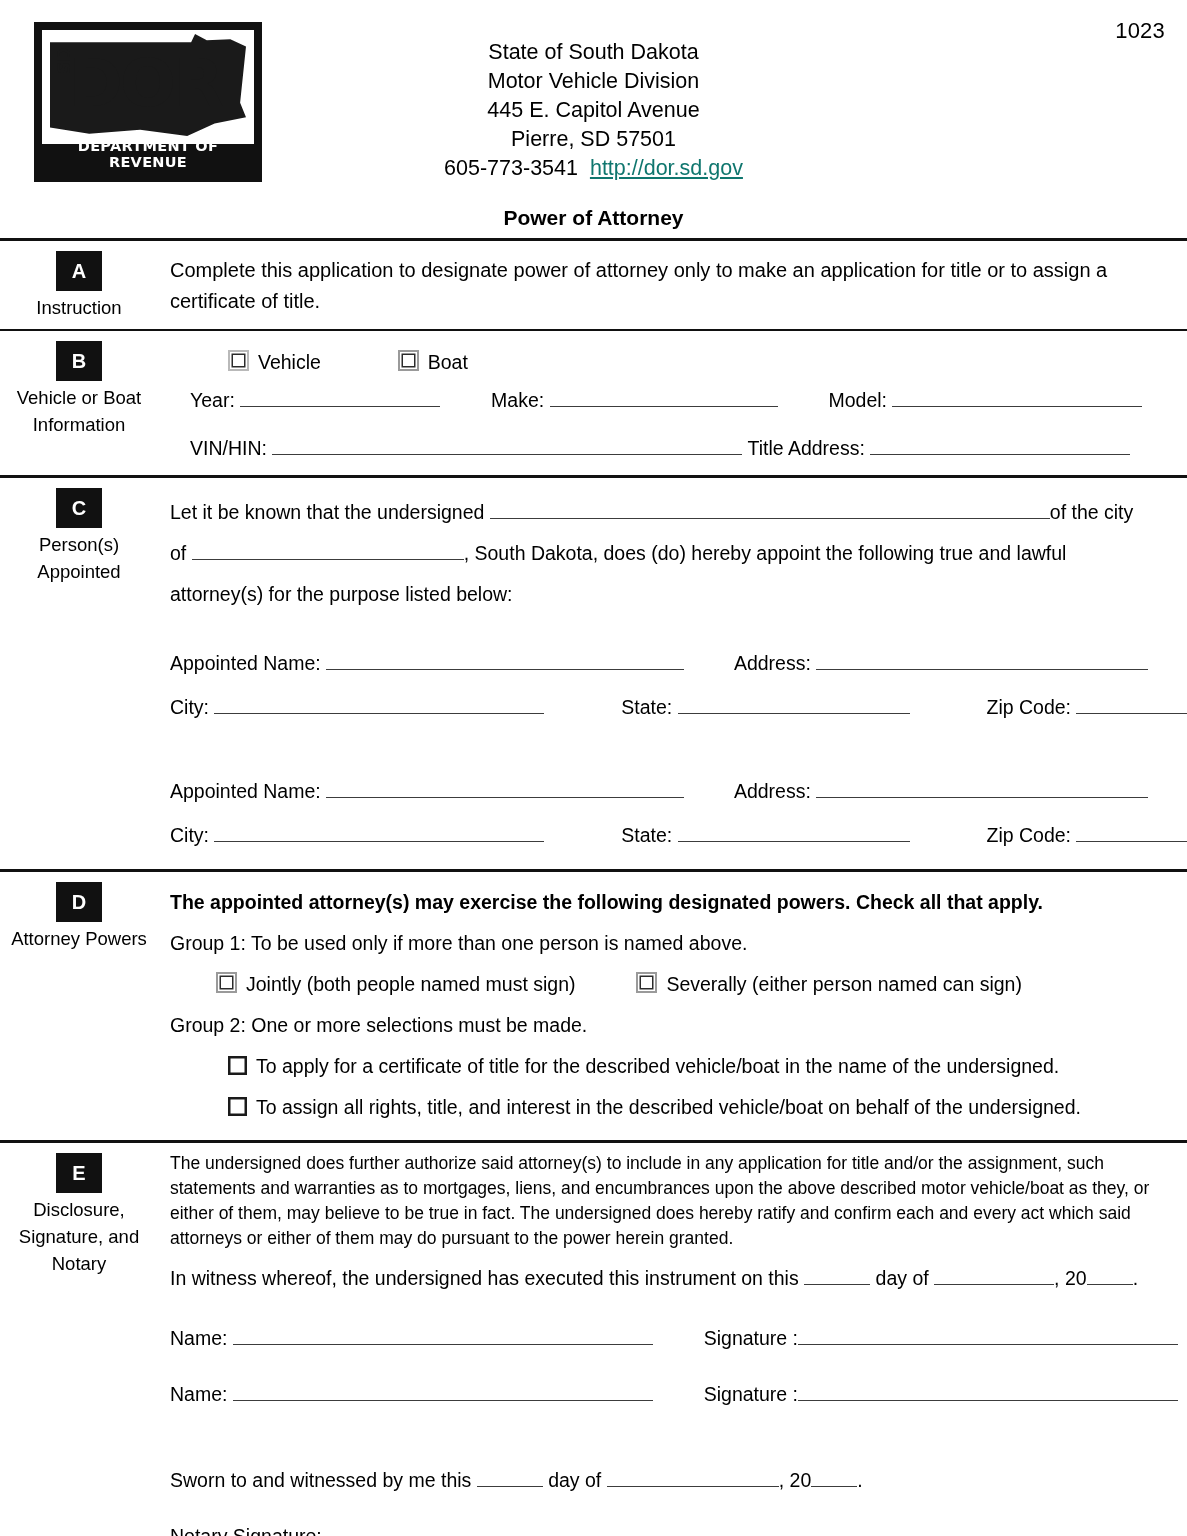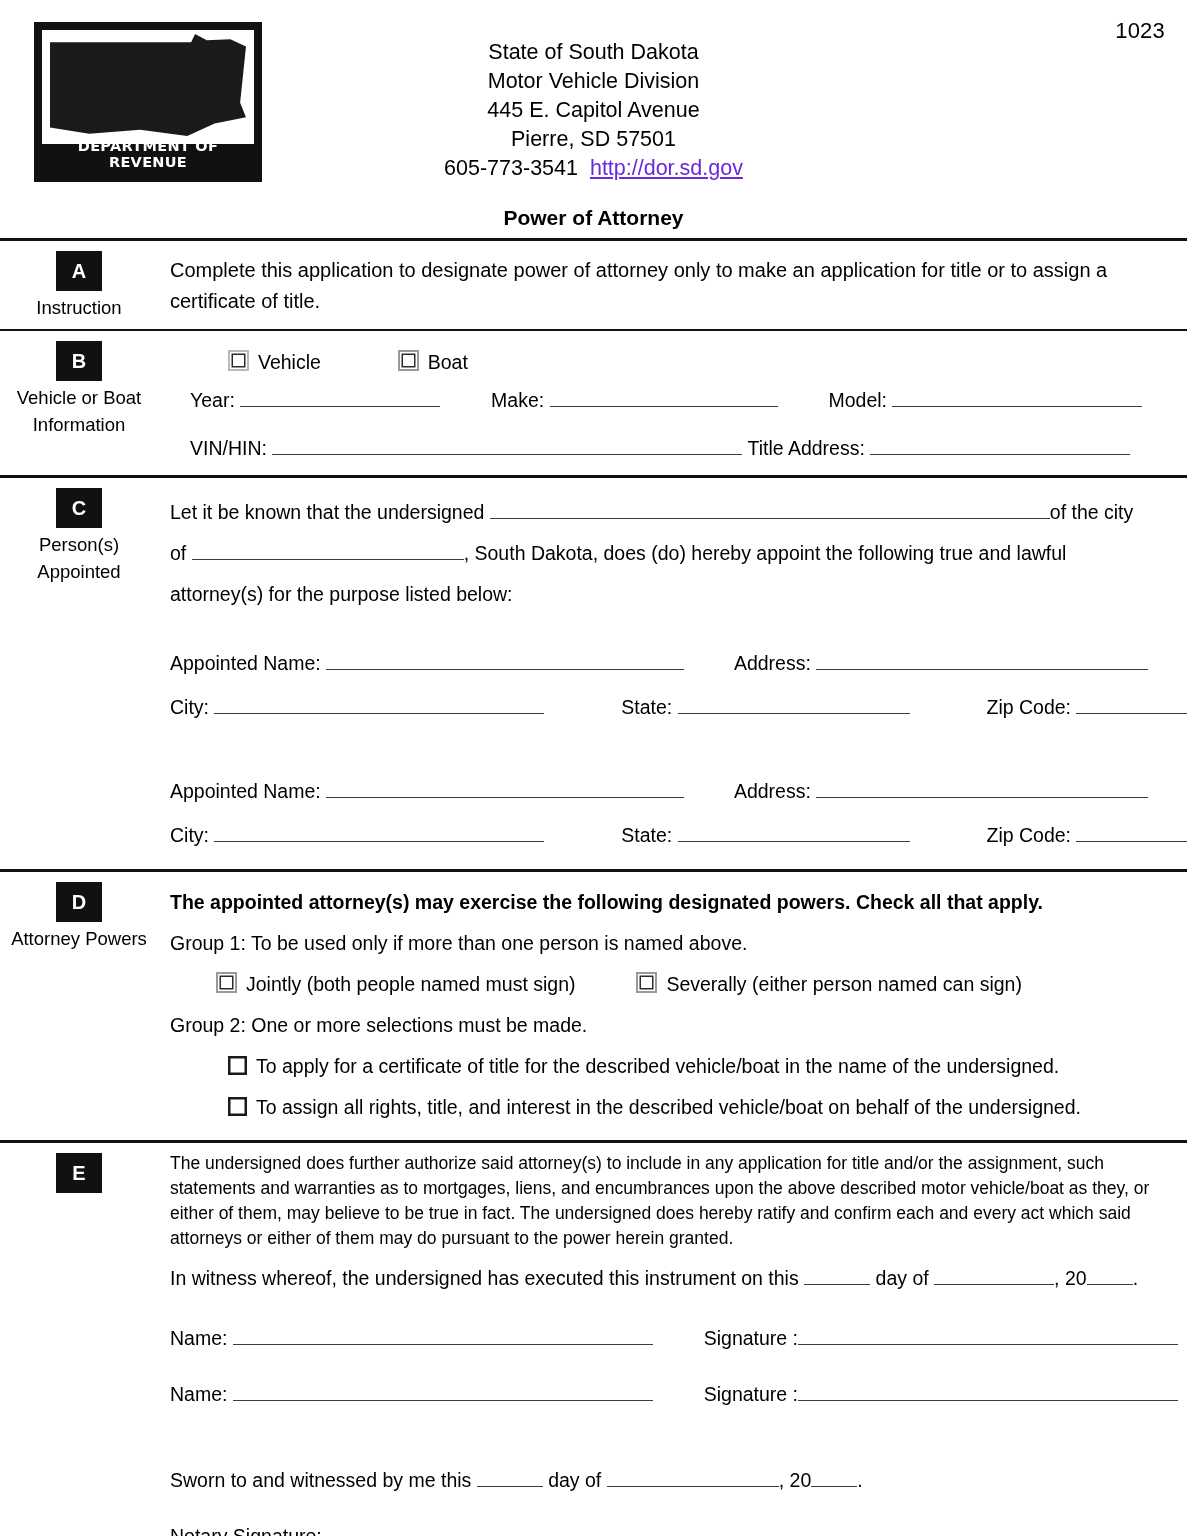--- a/index.html
+++ b/index.html
@@ -109,21 +109,21 @@
     position: absolute;
     left: 0;
     right: 0;
     top: 38px;
     text-align: center;
     font-size: 21.5px;
     line-height: 29px;
   }
   .agency .line { display: block; }
   .agency a {
-    color: #6d28d9;
+    color: #0f766e;
   }
   .phone-line {
     display: block;
     white-space: pre;
   }
   .doc-title {
     position: absolute;
     left: 0;
     right: 0;
     top: 206px;
@@ -416,20 +416,21 @@
       </div>
 
     </div>
   </div>
 
   <hr class="rule">
 
   <div class="section sec-e">
     <div class="sec-tag">
       <div class="tag-box">E</div>
+      <div class="tag-label">Disclosure, Signature, and Notary</div>
     </div>
     <div class="sec-body">
 
       <div class="e-para">The undersigned does further authorize said attorney(s) to include in any application for title and/or the assignment, such statements and warranties as to mortgages, liens, and encumbrances upon the above described motor vehicle/boat as they, or either of them, may believe to be true in fact. The undersigned does hereby ratify and confirm each and every act which said attorneys or either of them may do pursuant to the power herein granted.</div>
 
       <div class="row e-witness">
         <span>In witness whereof, the undersigned has executed this instrument on this</span>
         <span class="fill sm"></span>
         <span>day of</span>
         <span class="fill md"></span><span>, 20</span><span class="fill" style="width:46px"></span><span>.</span>

